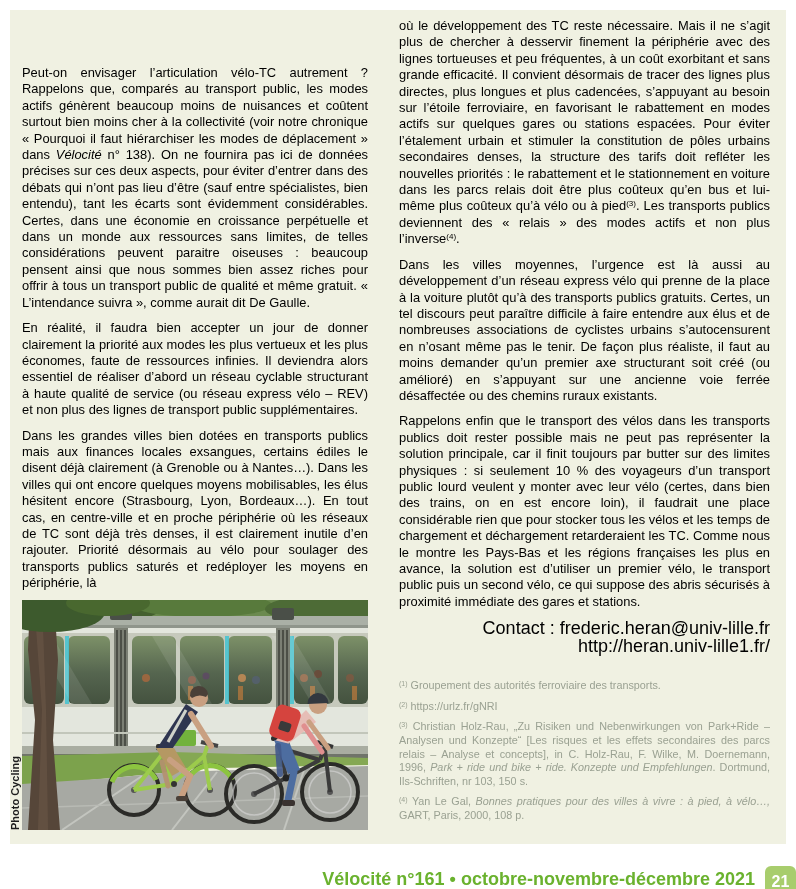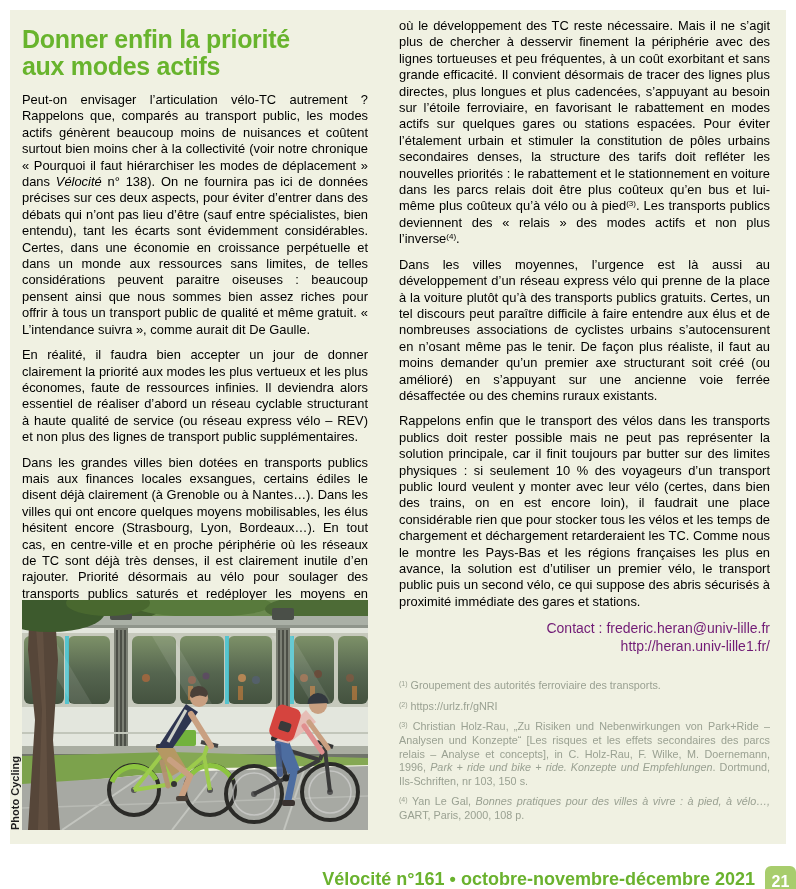--- a/index.html
+++ b/index.html
@@ -18,21 +18,21 @@
     font-size:25px; line-height:27px; font-weight:bold; color:#68b42d;
     letter-spacing:-0.3px; margin:0 0 12px 0;
   }
   p.body {
     font-size:12.9px; line-height:16.4px; color:#000000;
     text-align:justify; margin:0 0 9px 0;
   }
   .it { font-style:italic; }
   sup.fn { font-size:8px; line-height:0; vertical-align:4px; }
   .contact {
-    text-align:right; font-size:14px; line-height:18px; color:#701a75;
+    text-align:right; font-size:18px; line-height:18px; color:#000000;
   }
   .notes { margin-top:22px; color:#9aa192; font-size:10.8px; line-height:13.6px; }
   .notes-label { margin-bottom:7px; }
   .note { margin-bottom:5px; text-align:justify; }
   .note sup { font-size:7px; vertical-align:3px; }
   .photo-wrap {
     position:absolute; left:12px; top:590px; width:346px; height:230px;
   }
   .photo-caption {
     position:absolute; left:-1px; top:820px;
@@ -50,22 +50,21 @@
     text-align:center; line-height:31px;
   }
 </style>
 </head>
 <body>
 
 <div class="content-box">
 
   <div class="col-left">
     <h1 class="title">
-      <span>Donner enfin la priorité</span><br>
-      <span>aux modes actifs</span>
+      <br>
     </h1>
     <p class="body"><span>Peut-on envisager l’articulation vélo-TC autrement ? Rappelons que, comparés au transport public, les modes actifs génèrent beaucoup moins de nuisances et coûtent surtout bien moins cher à la collectivité (voir notre chronique « Pourquoi il faut hiérarchiser les modes de déplacement » dans </span><span class="it">Vélocité</span><span> n° 138). On ne fournira pas ici de données précises sur ces deux aspects, pour éviter d’entrer dans des débats qui n’ont pas lieu d’être (sauf entre spécialistes, bien entendu), tant les écarts sont évidemment considérables. Certes, dans une économie en croissance perpétuelle et dans un monde aux ressources sans limites, de telles considérations peuvent paraitre oiseuses : beaucoup pensent ainsi que nous sommes bien assez riches pour offrir à tous un transport public de qualité et même gratuit. « L’intendance suivra », comme aurait dit De Gaulle.</span></p>
     <p class="body">En réalité, il faudra bien accepter un jour de donner clairement la priorité aux modes les plus vertueux et les plus économes, faute de ressources infinies. Il deviendra alors essentiel de réaliser d’abord un réseau cyclable structurant à haute qualité de service (ou réseau express vélo – REV) et non plus des lignes de transport public supplémentaires.</p>
     <p class="body">Dans les grandes villes bien dotées en transports publics mais aux finances locales exsangues, certains édiles le disent déjà clairement (à Grenoble ou à Nantes…). Dans les villes qui ont encore quelques moyens mobilisables, les élus hésitent encore (Strasbourg, Lyon, Bordeaux…). En tout cas, en centre-ville et en proche périphérie où les réseaux de TC sont déjà très denses, il est clairement inutile d’en rajouter. Priorité désormais au vélo pour soulager des transports publics saturés et redéployer les moyens en périphérie, là</p>
   </div>
 
   <div class="col-right">
     <p class="body"><span>où le développement des TC reste nécessaire. Mais il ne s’agit plus de chercher à desservir finement la périphérie avec des lignes tortueuses et peu fréquentes, à un coût exorbitant et sans grande efficacité. Il convient désormais de tracer des lignes plus directes, plus longues et plus cadencées, s’appuyant au besoin sur l’étoile ferroviaire, en favorisant le rabattement en modes actifs sur quelques gares ou stations espacées. Pour éviter l’étalement urbain et stimuler la constitution de pôles urbains secondaires denses, la structure des tarifs doit refléter les nouvelles priorités : le rabattement et le stationnement en voiture dans les parcs relais doit être plus coûteux qu’en bus et lui-même plus coûteux qu’à vélo ou à pied</span><sup class="fn">(3)</sup><span>. Les transports publics deviennent des « relais » des modes actifs et non plus l’inverse</span><sup class="fn">(4)</sup><span>.</span></p>
     <p class="body">Dans les villes moyennes, l’urgence est là aussi au développement d’un réseau express vélo qui prenne de la place à la voiture plutôt qu’à des transports publics gratuits. Certes, un tel discours peut paraître difficile à faire entendre aux élus et de nombreuses associations de cyclistes urbains s’autocensurent en n’osant même pas le tenir. De façon plus réaliste, il faut au moins demander qu’un premier axe structurant soit créé (ou amélioré) en s’appuyant sur une ancienne voie ferrée désaffectée ou des chemins ruraux existants.</p>
     <p class="body">Rappelons enfin que le transport des vélos dans les transports publics doit rester possible mais ne peut pas représenter la solution principale, car il finit toujours par butter sur des limites physiques : si seulement 10 % des voyageurs d’un transport public lourd veulent y monter avec leur vélo (certes, dans bien des trains, on en est encore loin), il faudrait une place considérable rien que pour stocker tous les vélos et les temps de chargement et déchargement retarderaient les TC. Comme nous le montre les Pays-Bas et les régions françaises les plus en avance, la solution est d’utiliser un premier vélo, le transport public puis un second vélo, ce qui suppose des abris sécurisés à proximité immédiate des gares et stations.</p>

